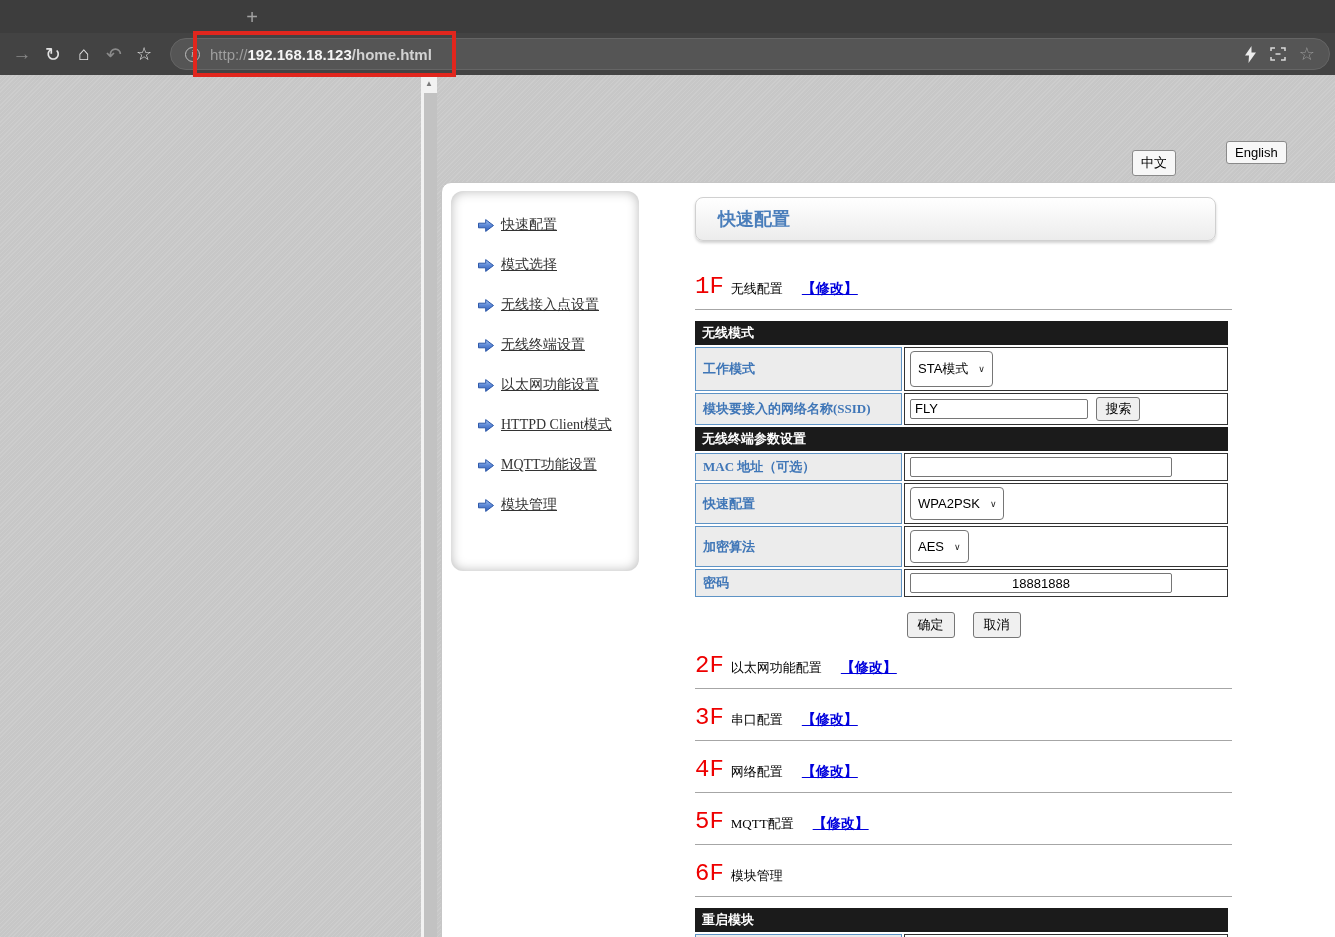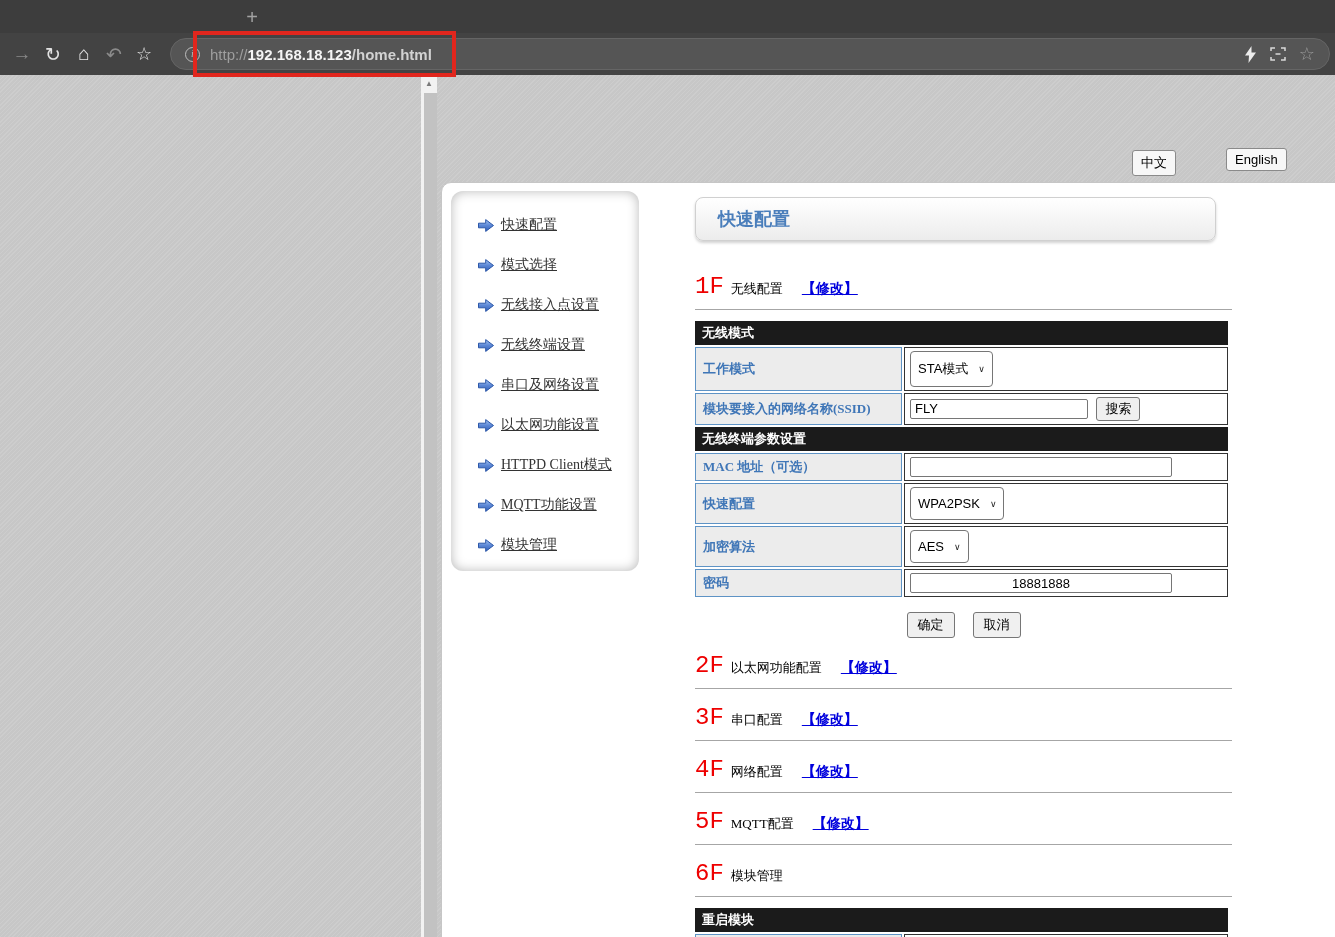--- a/index.html
+++ b/index.html
@@ -42,21 +42,21 @@
   .page { position:absolute; left:0; top:75px; width:100%; height:862px;
     background:repeating-linear-gradient(135deg,#cdcdcd 0 1px,#c7c7c7 1px 3px); }
   .scrollbar { position:absolute; left:421px; top:0; width:16px; height:100%; background:#f2f2f2; }
   .sb-up { position:absolute; left:0; top:0; width:16px; height:18px; background:#f2f2f2; color:#7a7a7a; font-size:8px; text-align:center; line-height:18px; }
   .sb-thumb { position:absolute; left:3px; top:18px; bottom:0; width:13px; background:#c2c2c2; }
   .content-pane { position:absolute; left:437px; top:0; right:0; height:100%;
     background:repeating-linear-gradient(135deg,#cdcdcd 0 1px,#c7c7c7 1px 3px); }
   .lang-btn { position:absolute; background:#f7f7f7; border:1px solid #8a8a8a; border-radius:3px;
     font-size:13px; padding:3px 8px; font-family:inherit; }
   #btn-zh { left:695px; top:75px; }
-  #btn-en { left:789px; top:73px; }
+  #btn-en { left:789px; top:66px; }
   .white-panel { position:absolute; left:4px; top:107px; right:-6px; bottom:-6px;
     background:#fff; border:1px solid #c6c6c6; border-radius:10px 0 0 0; }
   
   .menu-panel { position:absolute; left:9px; top:8px; width:188px; height:380px; background:#fff;
     border-radius:12px; box-shadow:inset 0 0 12px rgba(0,0,0,0.28); padding-top:14px; }
   .menu-item { height:40px; display:flex; align-items:center; padding-left:26px; }
   .menu-item .mi-ico { width:18px; height:15px; flex:0 0 auto; }
   .menu-item a { margin-left:6px; font-family:"Liberation Serif","DejaVu Serif",serif;
     font-size:14px; color:#333; text-decoration:underline; white-space:nowrap; }
   
@@ -166,26 +166,20 @@
           <div class="menu-item">
             <svg class="mi-ico" viewBox="0 0 17 15">
                 <path d="M1 5.2 h7.2 V1.6 L16 7.5 8.2 13.4 V9.8 H1 z" fill="url(#arrowGrad)" stroke="#2b57a8"></path>
               </svg>
             <a>无线终端设置</a>
           </div>
           <div class="menu-item">
             <svg class="mi-ico" viewBox="0 0 17 15">
                 <path d="M1 5.2 h7.2 V1.6 L16 7.5 8.2 13.4 V9.8 H1 z" fill="url(#arrowGrad)" stroke="#2b57a8"></path>
               </svg>
-            <a>串口及网络设置</a>
-          </div>
-          <div class="menu-item">
-            <svg class="mi-ico" viewBox="0 0 17 15">
-                <path d="M1 5.2 h7.2 V1.6 L16 7.5 8.2 13.4 V9.8 H1 z" fill="url(#arrowGrad)" stroke="#2b57a8"></path>
-              </svg>
             <a>以太网功能设置</a>
           </div>
           <div class="menu-item">
             <svg class="mi-ico" viewBox="0 0 17 15">
                 <path d="M1 5.2 h7.2 V1.6 L16 7.5 8.2 13.4 V9.8 H1 z" fill="url(#arrowGrad)" stroke="#2b57a8"></path>
               </svg>
             <a>HTTPD Client模式</a>
           </div>
           <div class="menu-item">
             <svg class="mi-ico" viewBox="0 0 17 15">

